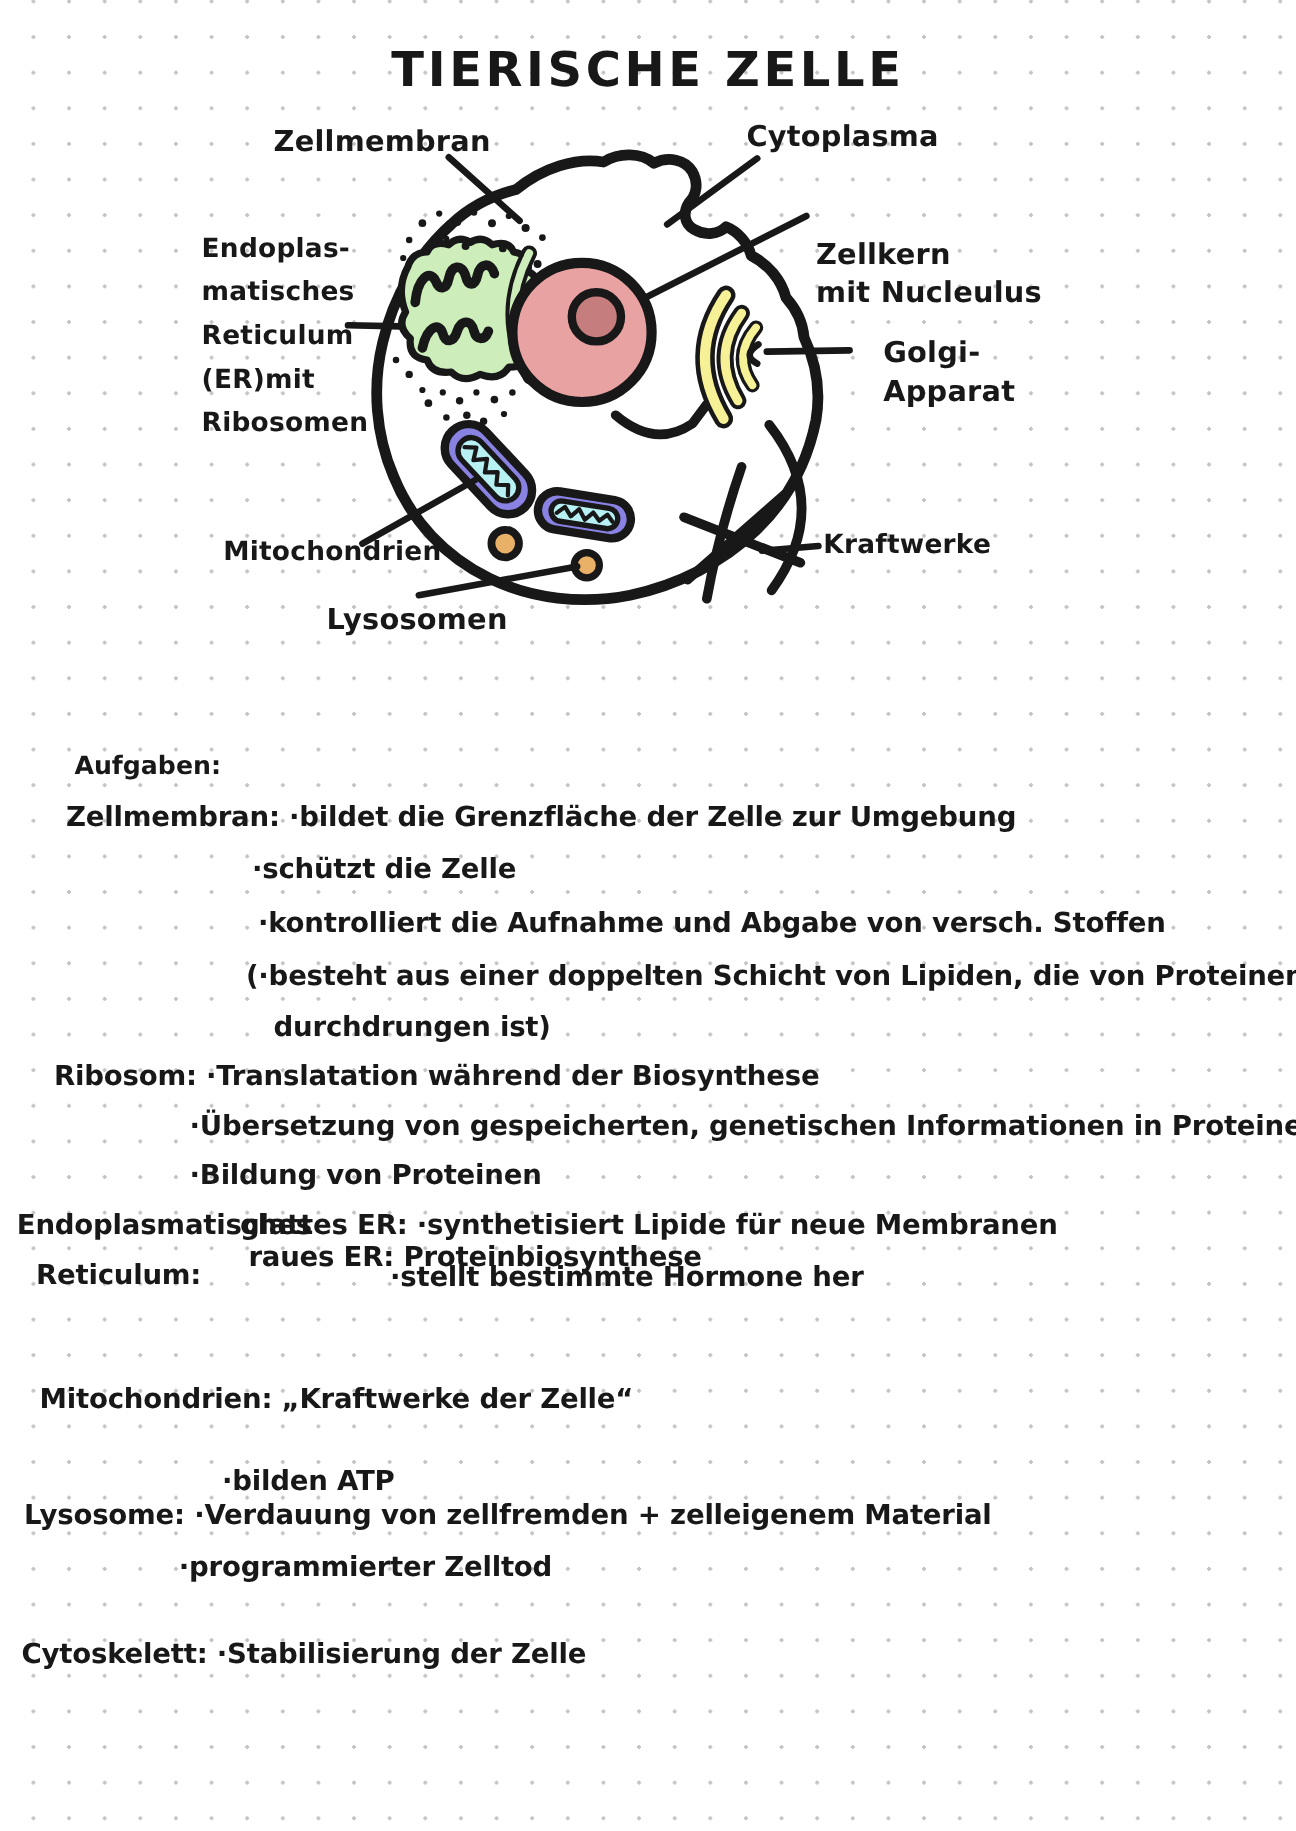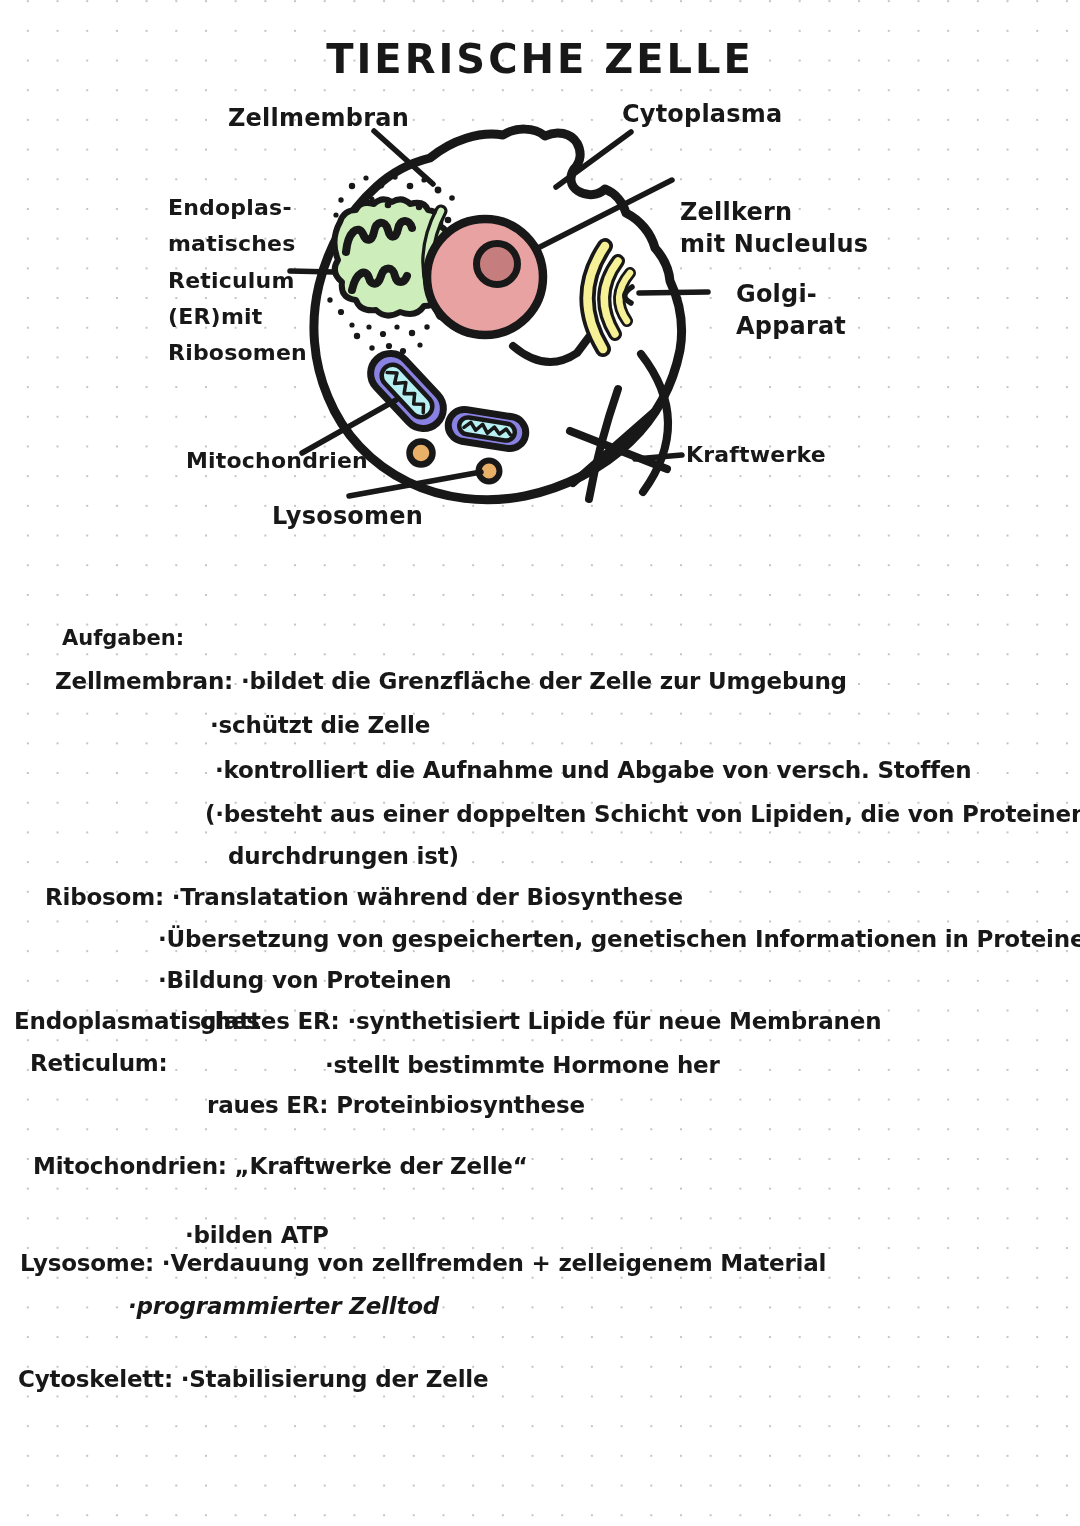--- a/index.html
+++ b/index.html
@@ -200,18 +200,18 @@
 <div class="note" style="left:215px; top:757px;">·kontrolliert die Aufnahme und Abgabe von versch. Stoffen</div>
 <div class="note" style="left:205px; top:801px;">(·besteht aus einer doppelten Schicht von Lipiden, die von Proteinen</div>
 <div class="note" style="left:228px; top:843px;">durchdrungen ist)</div>
 <div class="note" style="left:45px;  top:884px;">Ribosom: ·Translatation während der Biosynthese</div>
 <div class="note" style="left:158px; top:926px;">·Übersetzung von gespeicherten, genetischen Informationen in Proteine</div>
 <div class="note" style="left:158px; top:967px;">·Bildung von Proteinen</div>
 <div class="note" style="left:14px;  top:1008px;">Endoplasmatisches</div>
 <div class="note" style="left:200px; top:1008px;">glattes ER: ·synthetisiert Lipide für neue Membranen</div>
 <div class="note" style="left:30px;  top:1050px;">Reticulum:</div>
 <div class="note" style="left:325px; top:1052px;">·stellt bestimmte Hormone her</div>
-<div class="note" style="left:207px; top:1092px;">raues ER: Proteinbiosynthese</div>
+<div class="note" style="left:207px; top:1035px;">raues ER: Proteinbiosynthese</div>
 <div class="note" style="left:33px;  top:1153px;">Mitochondrien: „Kraftwerke der Zelle“</div>
 <div class="note" style="left:185px; top:1198px;margin-top:24px;">·bilden ATP</div>
 <div class="note" style="left:20px;  top:1250px;">Lysosome: ·Verdauung von zellfremden + zelleigenem Material</div>
-<div class="note" style="left:128px; top:1293px;font-style:italic;">·programmierter Zelltod</div>
+<div class="note" style="left:149px; top:1293px;">·programmierter Zelltod</div>
 <div class="note" style="left:18px;  top:1366px;">Cytoskelett: ·Stabilisierung der Zelle</div>
 
 </body></html>

